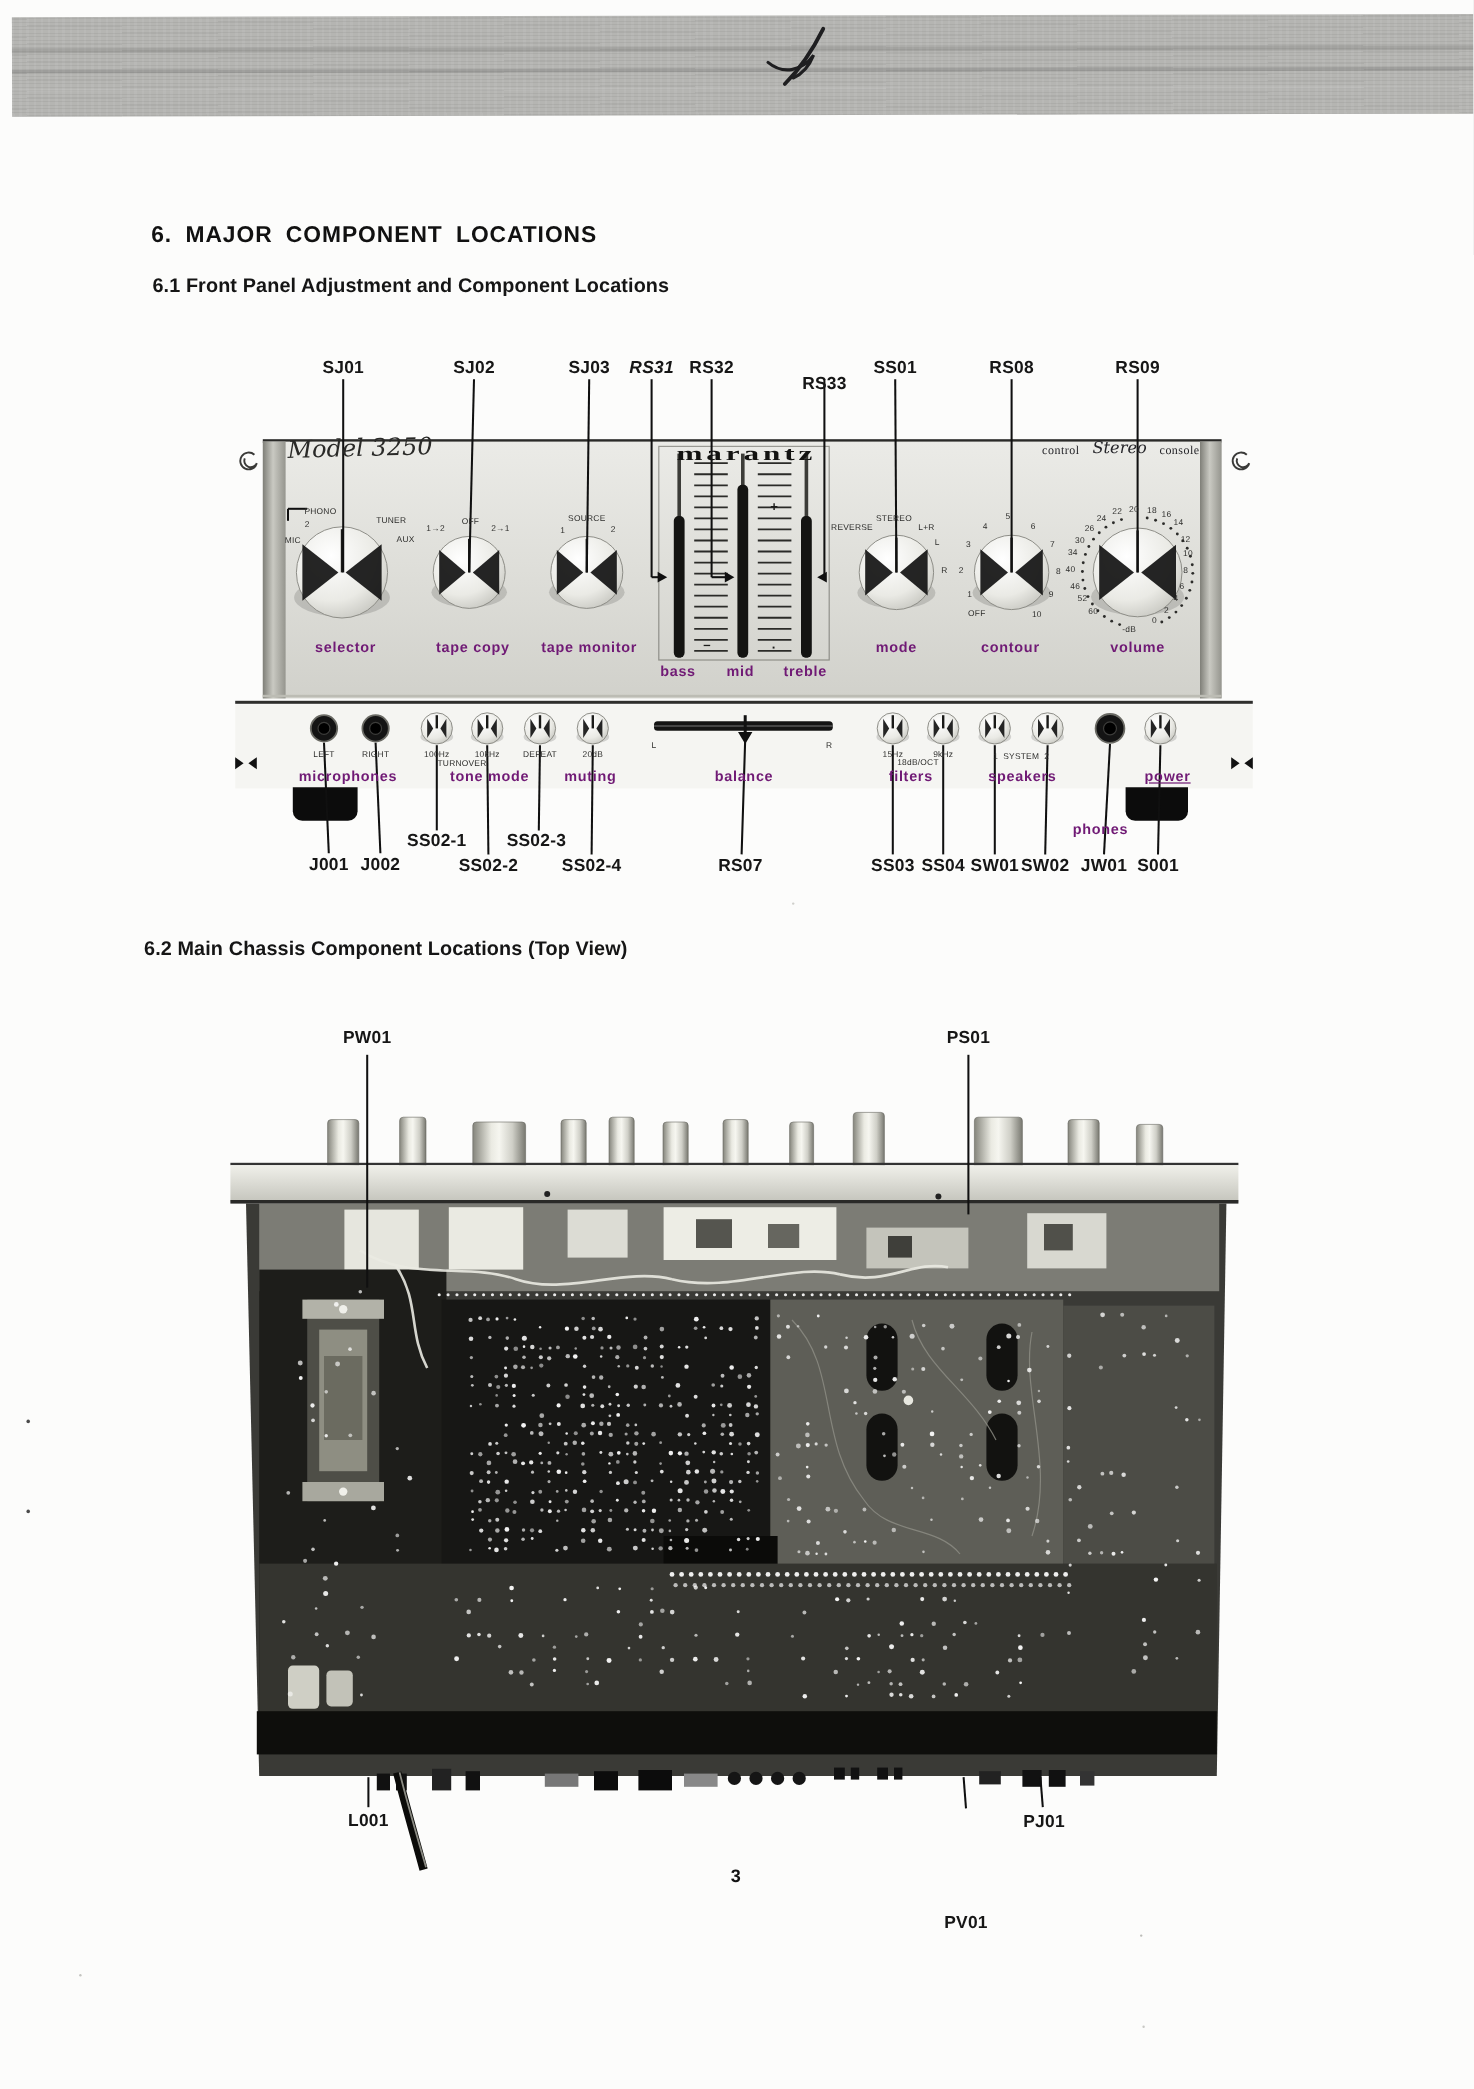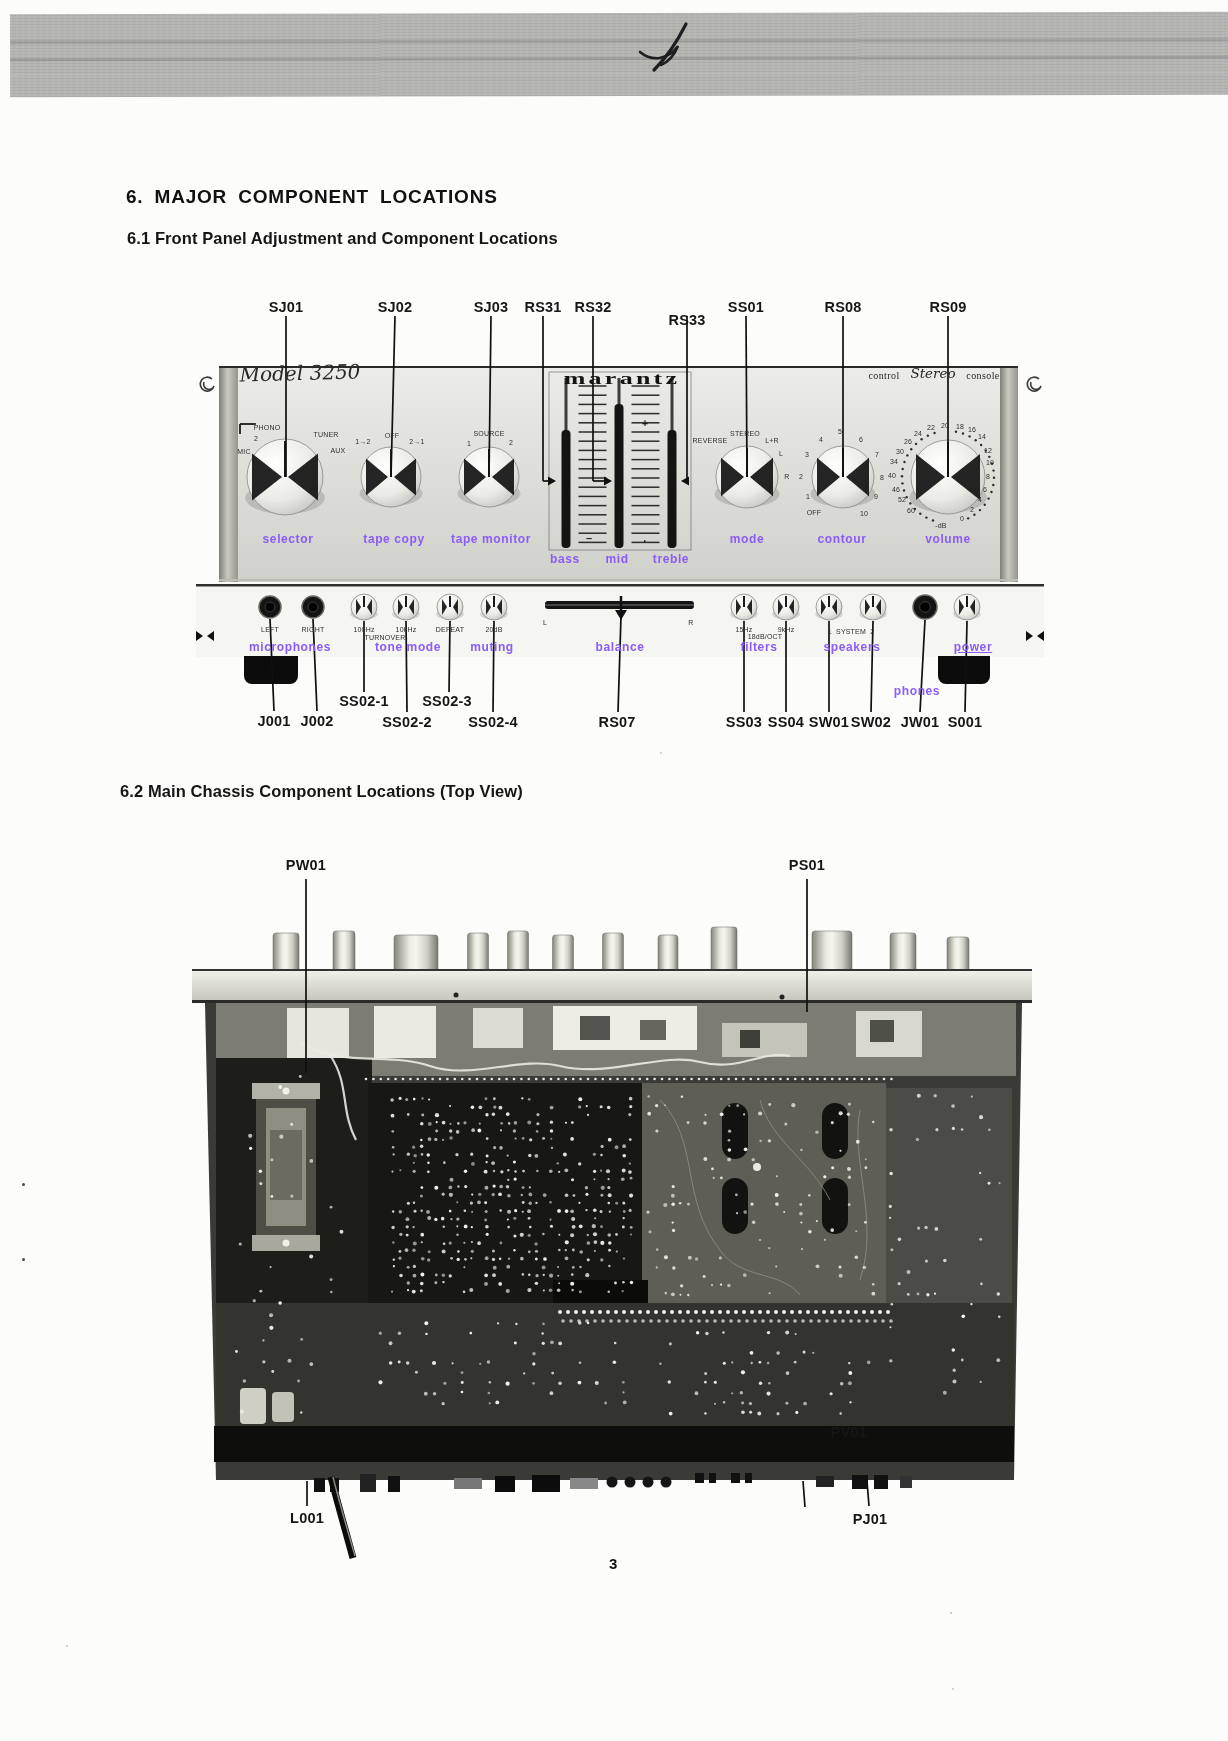--- a/index.html
+++ b/index.html
@@ -8,21 +8,21 @@
   
   #scanband{position:absolute;left:10px;top:13px;width:1218px;height:83px;background:#b5b5b2;
     background-image:
       repeating-linear-gradient(0deg, rgba(0,0,0,.05) 0 1px, transparent 1px 3px),
       repeating-linear-gradient(90deg, rgba(255,255,255,.06) 0 2px, transparent 2px 6px);
     transform:rotate(-.12deg);}
   .streak{position:absolute;left:0;width:100%;}
   
   .lbl{position:absolute;transform:translate(-50%,-50%);white-space:pre;color:#161616}
   .callout{font:bold 14.5px/1 "Liberation Sans",sans-serif;letter-spacing:.2px}
-  .ctl{font:bold 12px/1 "Liberation Sans",sans-serif;letter-spacing:.6px;color:#8b5cf6}
+  .ctl{font:bold 12px/1 "Liberation Sans",sans-serif;letter-spacing:.6px;color:#701a75}
   .tiny{font:7px/1 "Liberation Sans",sans-serif;color:#2e2e2c;letter-spacing:.2px}
   .tiny2{font:bold 11px/1 "Liberation Sans",sans-serif;color:#1d1d1b}
   .script{font:italic 20px/1 "DejaVu Serif",serif;color:#2a2a28;transform:translate(-50%,-50%) rotate(-1.5deg)}
   .brand{font:bold 20px/1 "Liberation Serif",serif;color:#131311;letter-spacing:2.5px;transform:translate(-50%,-50%) scale(1.3,.82)}
   .console{font:10px/1 "Liberation Serif",serif;color:#26262a;letter-spacing:.4px}
   .cscript{font:italic 13.5px/1 "DejaVu Serif",serif;color:#26262a}
   .heading1{position:absolute;font:bold 19px/1.2 "Liberation Sans",sans-serif;letter-spacing:.8px;word-spacing:5px;color:#111}
   .heading2{position:absolute;font:bold 16.5px/1.2 "Liberation Sans",sans-serif;letter-spacing:.1px;color:#151515}
   .pagenum{position:absolute;font:bold 15px/1 "Liberation Sans",sans-serif;color:#111}
   #fig,#labels{position:absolute;left:0;top:0}
@@ -1225,21 +1225,21 @@
         <polygon points="556,481 548,476.5 548,485.5" fill="#101010"></polygon>
         <polygon points="612,481 604,476.5 604,485.5" fill="#101010"></polygon>
         <polygon points="681,481 689,476.5 689,485.5" fill="#101010"></polygon>
       </g>
   </svg>
 
   <div id="labels">
       <div class="lbl callout" style="left: 286px; top: 307px;">SJ01</div>
       <div class="lbl callout" style="left: 395px; top: 307px;">SJ02</div>
       <div class="lbl callout" style="left: 491px; top: 307px;">SJ03</div>
-      <div class="lbl callout" style="left: 543px; top: 307px;">RS31</div>
+      <div class="lbl callout" style="left: 543px; top: 307px; font-style: italic;">RS31</div>
       <div class="lbl callout" style="left: 593px; top: 307px;">RS32</div>
       <div class="lbl callout" style="left: 687px; top: 307px; margin-top: 13px;">RS33</div>
       <div class="lbl callout" style="left: 746px; top: 307px;">SS01</div>
       <div class="lbl callout" style="left: 843px; top: 307px;">RS08</div>
       <div class="lbl callout" style="left: 948px; top: 307px;">RS09</div>
       <div class="lbl callout" style="left: 274px; top: 721px;">J001</div>
       <div class="lbl callout" style="left: 317px; top: 721px;">J002</div>
       <div class="lbl callout" style="left: 364px; top: 701px;">SS02-1</div>
       <div class="lbl callout" style="left: 407px; top: 722px;">SS02-2</div>
       <div class="lbl callout" style="left: 447px; top: 701px; text-align: right;">SS02-3</div>
@@ -1333,21 +1333,21 @@
       <div class="lbl tiny" style="left: 744px; top: 629px;">15Hz</div>
       <div class="lbl tiny" style="left: 786px; top: 629px;">9kHz</div>
       <div class="lbl tiny" style="left: 765px; top: 636px;">18dB/OCT</div>
       <div class="lbl tiny" style="left: 851px; top: 631px;">1  SYSTEM  2</div>
       <div class="lbl tiny2" style="left: 645px; top: 423px;">+</div>
       <div class="lbl tiny2" style="left: 589px; top: 538px;">–</div>
       <div class="lbl tiny2" style="left: 645px; top: 541px;">·</div>
       <div class="lbl callout" style="left: 306px; top: 865px;">PW01</div>
       <div class="lbl callout" style="left: 807px; top: 865px;">PS01</div>
       <div class="lbl callout" style="left: 307px; top: 1518px;">L001</div>
-      <div class="lbl callout" style="left: 805px; top: 1432px; margin-left: 44px;">PV01</div>
+      <div class="lbl callout" style="left: 805px; top: 1603px;">PV01</div>
       <div class="lbl callout" style="left: 870px; top: 1519px;">PJ01</div>
       <div class="speck" style="left: 22px; top: 1183px; width: 3px; height: 3px; background: rgb(74, 74, 74);"></div>
       <div class="speck" style="left: 22px; top: 1258px; width: 3px; height: 3px; background: rgb(74, 74, 74);"></div>
       <div class="speck" style="left: 660px; top: 752px; width: 2px; height: 2px; background: rgb(207, 207, 203);"></div>
       <div class="speck" style="left: 950px; top: 1612px; width: 2px; height: 2px; background: rgb(188, 188, 184);"></div>
       <div class="speck" style="left: 66px; top: 1645px; width: 2px; height: 2px; background: rgb(196, 196, 192);"></div>
       <div class="speck" style="left: 952px; top: 1688px; width: 2px; height: 2px; background: rgb(200, 200, 196);"></div>
     </div>
 
   <div class="pagenum" style="left:609px;top:1556px">3</div>

